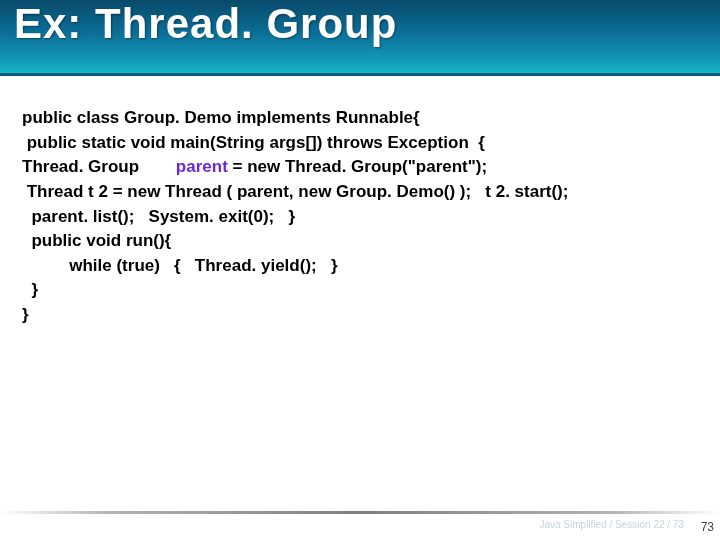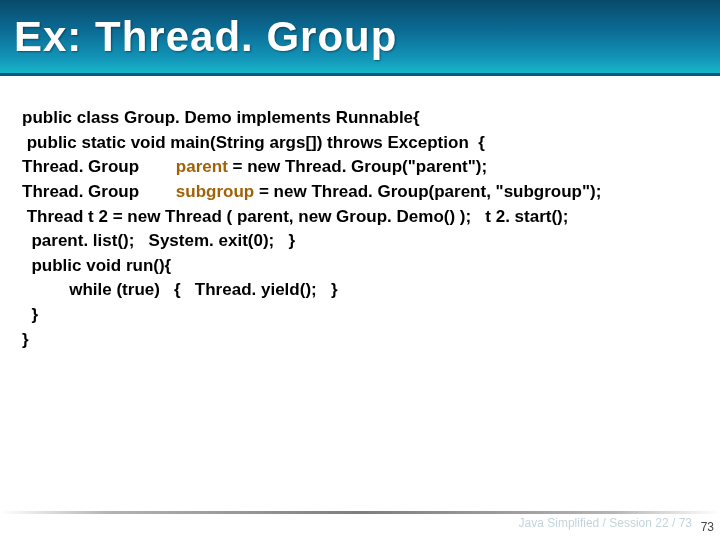--- a/index.html
+++ b/index.html
@@ -10,21 +10,20 @@
     background: #fff;
     font-family: Arial, Helvetica, sans-serif;
     overflow: hidden;
     position: relative;
   }
   .title-bar {
     width: 100%;
     height: 76px;
     background: linear-gradient(to bottom, #084a6a 0%, #0b6a93 40%, #1295b8 80%, #18b6c9 100%);
     display: flex;
-    align-items: center;
     padding-left: 14px;
     box-sizing: border-box;
     border-bottom: 3px solid #0a5a7c;
   }
   .title-bar h1 {
     margin: 0;
     color: #fff;
     font-size: 42px;
     font-weight: bold;
     letter-spacing: 1px;
@@ -34,21 +33,21 @@
     padding: 14px 20px 0 22px;
     font-size: 17px;
     line-height: 1.45;
     color: #000;
     margin-top: 16px;
   }
   .content .line {
     white-space: pre;
   }
   .b { font-weight: bold; }
-  .red { color: #a16207; padding-left: 32px; }
+  .red { color: #6d28d9; padding-left: 32px; }
   .ital { }
   .footer-line {
     position: absolute;
     left: 0;
     bottom: 26px;
     width: 100%;
     height: 3px;
     background: linear-gradient(to right,
        rgba(0,0,0,0) 0%,
        rgba(40,40,40,0.35) 15%,
@@ -59,40 +58,39 @@
   .page-num {
     position: absolute;
     right: 6px;
     bottom: 6px;
     font-size: 12px;
     color: #444;
     text-align: right;
   }
   .footer-credit {
     position: absolute;
-    right: 28px;
+    right: 36px;
     bottom: 10px;
-    font-size: 12px;
+    font-size: 10px;
     color: #8aa8b8;
     opacity: 0.5;
     text-align: right;
   }
 </style>
 </head>
 <body>
 
 <div class="title-bar">
   <h1>Ex: Thread. Group</h1>
 </div>
 
 <div class="content">
   <div class="line b">public class Group. Demo implements Runnable{</div>
   <div class="line b"> public static void main(String args[]) throws Exception  {</div>
   <div class="line b"><span>Thread. Group </span><span class="red">parent</span><span> = new Thread. Group("parent");</span></div>
-  <div class="line b"><span>Thread. Group </span><span class="red">subgroup</span><span> = new Thread. Group(parent, "subgroup");</span></div>
   <div class="line b"> Thread t 2 = new Thread ( parent, new Group. Demo() );   t 2. start();</div>
   <div class="line b"><span>  parent. list();   System. </span><span class="ital">exit(0);</span><span>   }</span></div>
   <div class="line b">  public void run(){</div>
   <div class="line b"><span>          while (true)   {   Thread. </span><span class="ital">yield();</span><span>   }</span></div>
   <div class="line b">  }</div>
   <div class="line b">}</div>
 </div>
 
 <div class="footer-line"></div>
 <div class="footer-credit">Java Simplified / Session 22 / 73</div>

